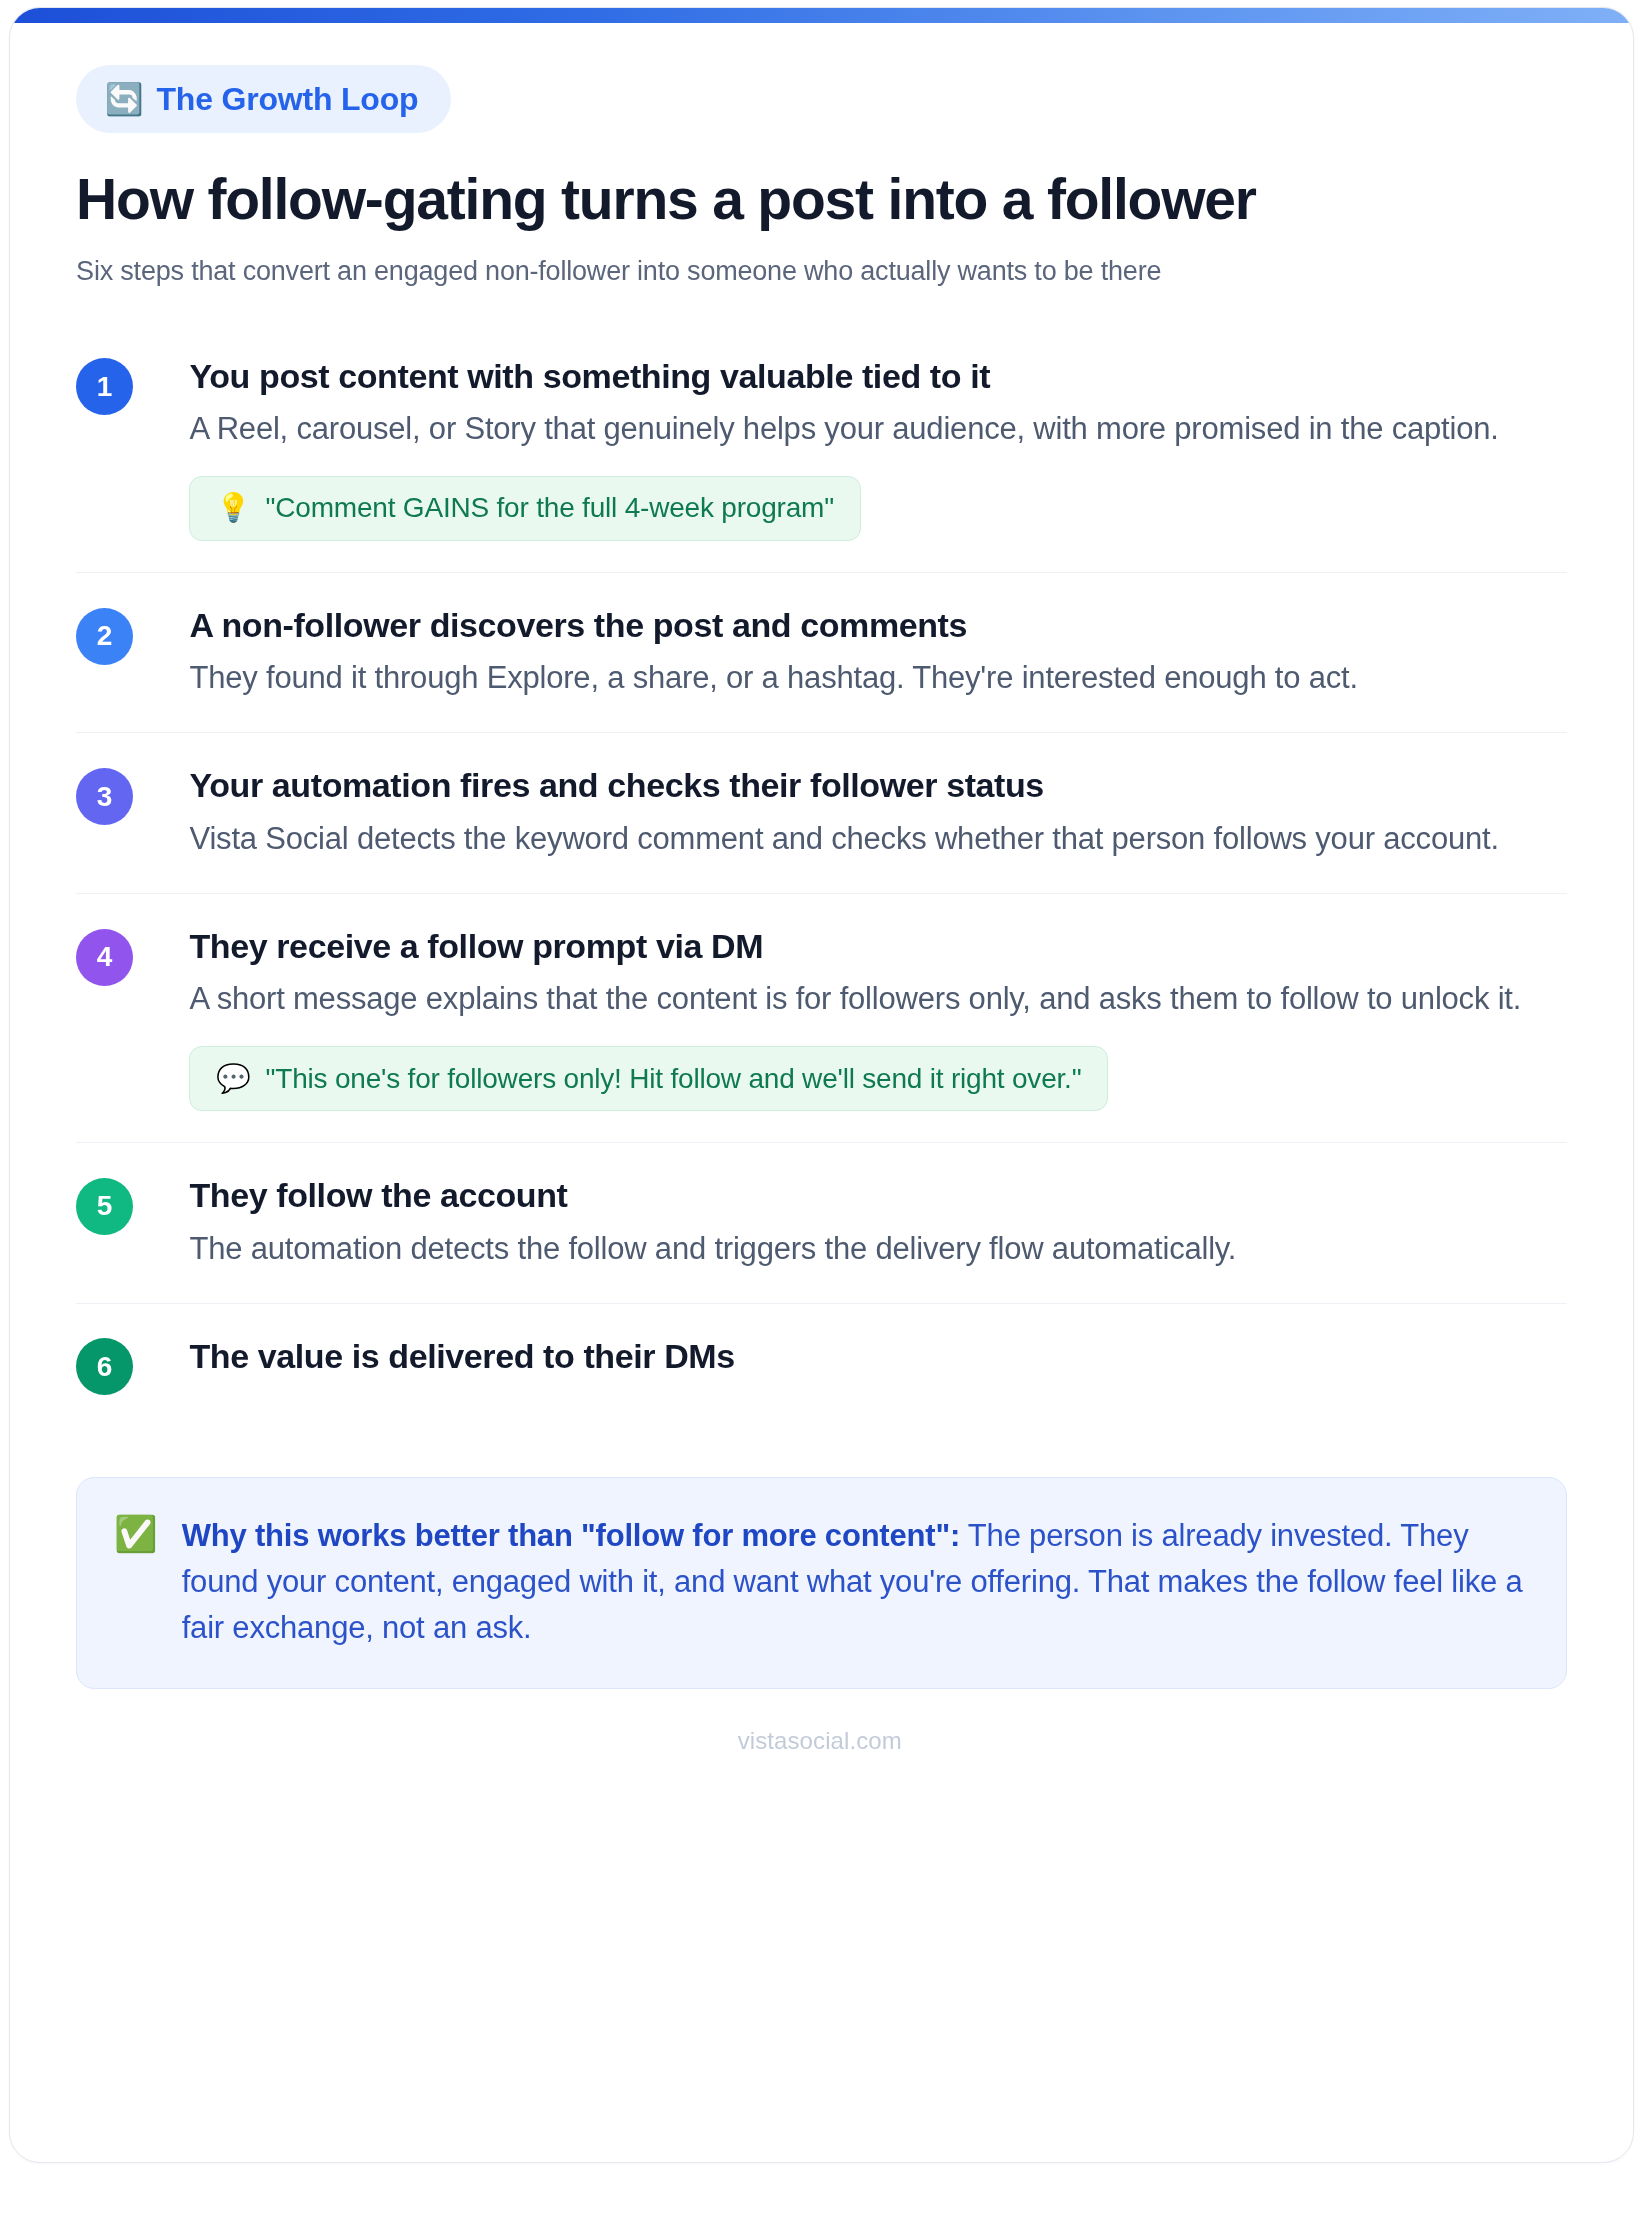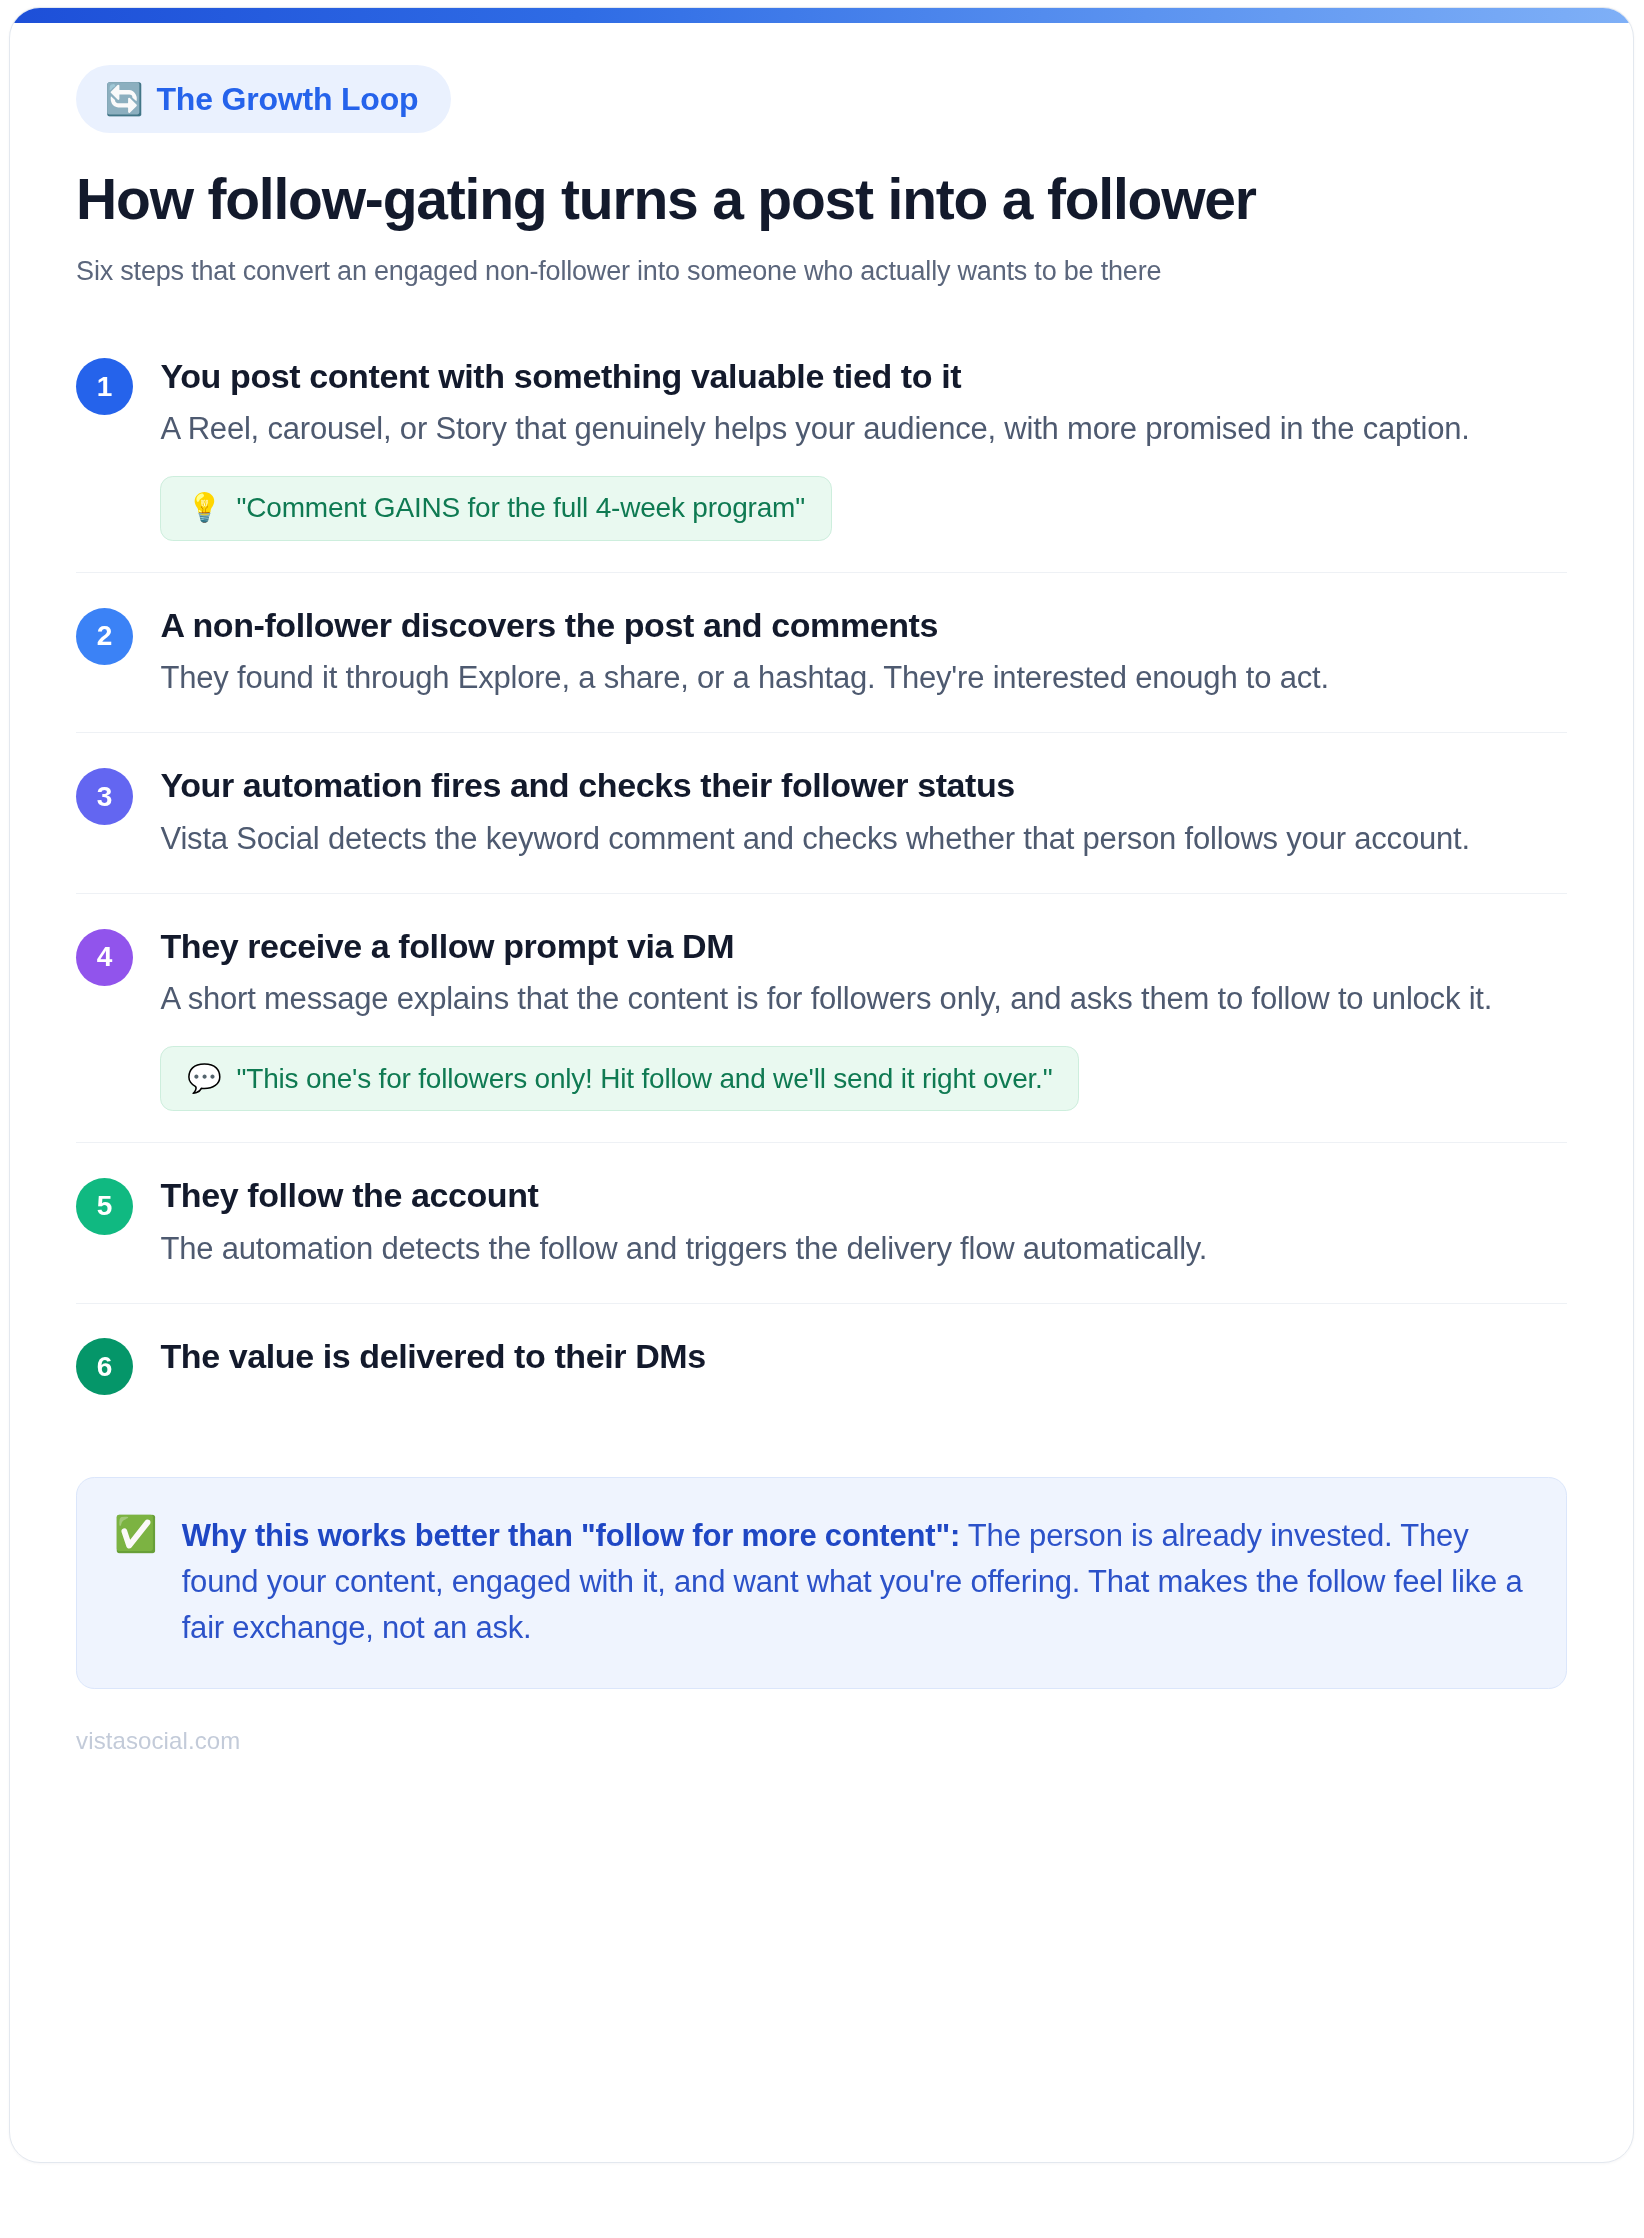--- a/index.html
+++ b/index.html
@@ -104,21 +104,21 @@
     border-radius: 50%;
     color: #ffffff;
     font-size: 28px;
     font-weight: 700;
     display: flex;
     align-items: center;
     justify-content: center;
     margin-top: 3.7px;
   }
 
-  .step-body { flex: 1 1 auto; min-width: 0; }
+  .step-body { flex: 1 1 auto; min-width: 0; margin-left: 29px; }
 
   .step-title {
     font-size: 34px;
     font-weight: 700;
     color: #131a2c;
     letter-spacing: -0.4px;
     line-height: 1.25;
     margin-bottom: 10px;
   }
 
@@ -161,21 +161,21 @@
   .callout-icon { font-size: 35px; line-height: 1.2; flex: 0 0 auto; }
   .callout-text {
     font-size: 31px;
     line-height: 1.48;
     color: #2c52c9;
     letter-spacing: -0.2px;
   }
   .callout-lead { font-weight: 700; color: #1f47c4; }
 
   .footer {
-    text-align: left;
+    text-align: center;
     font-size: 24px;
     color: #c3cbd9;
     letter-spacing: 0.1px;
     margin-top: 38px;
     padding-right: 3.7px;
   }
 </style>
 </head>
 <body>
 

